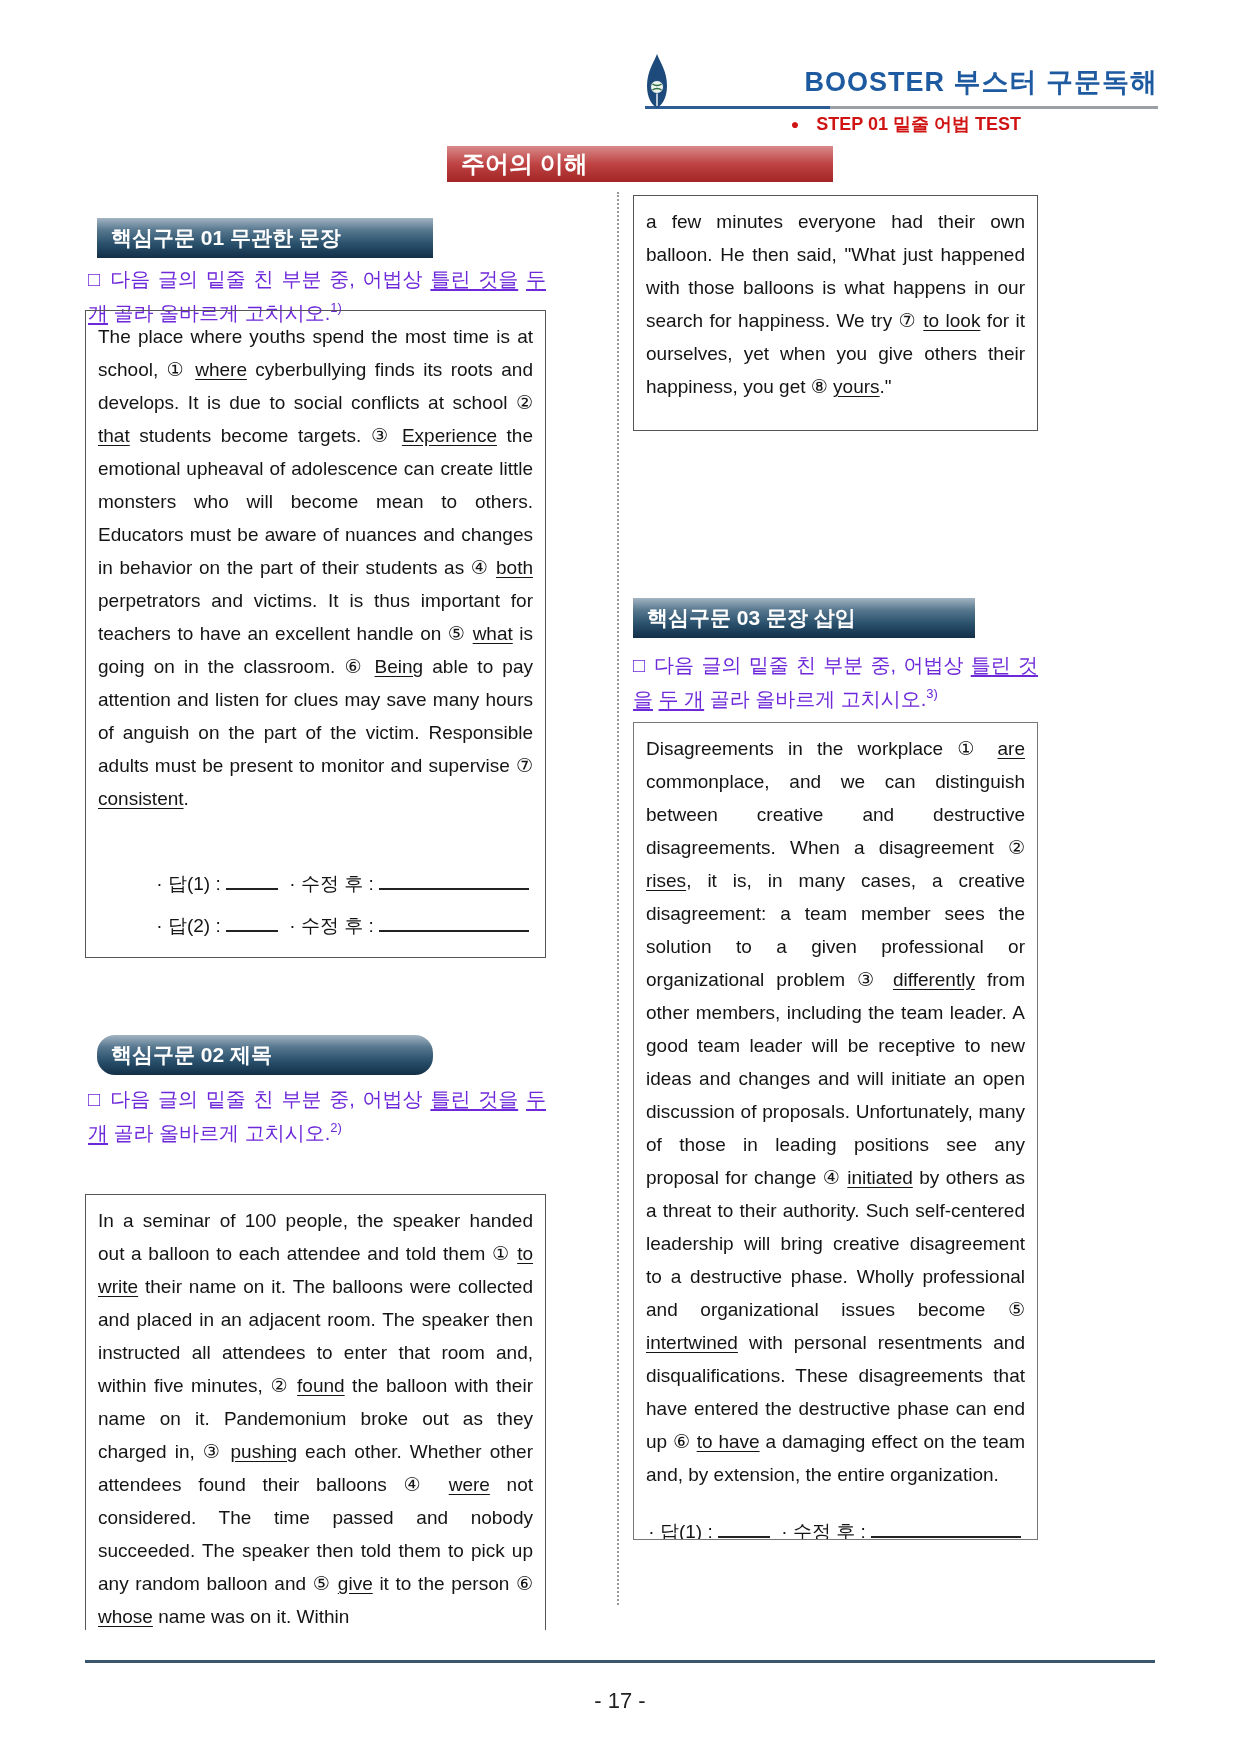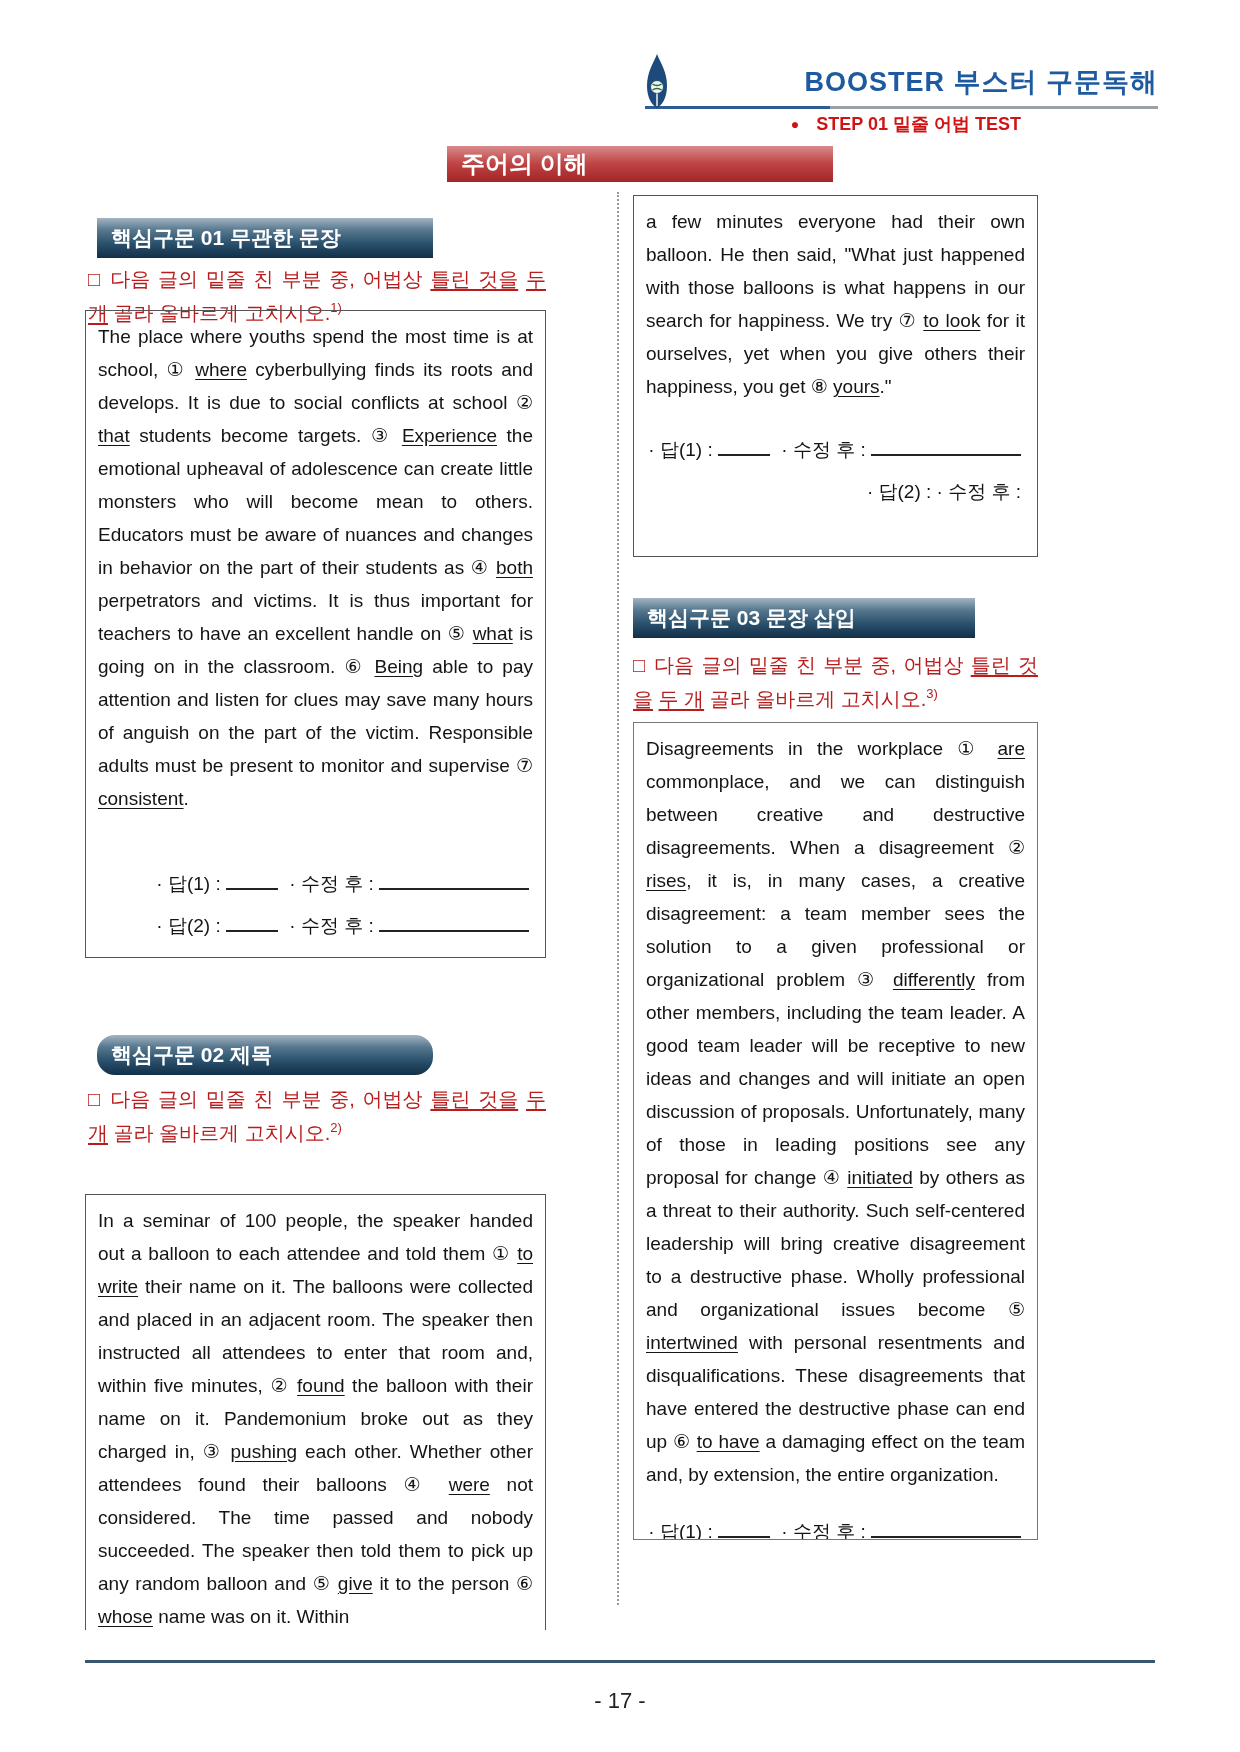--- a/index.html
+++ b/index.html
@@ -30,32 +30,32 @@
   .col-divider{position:absolute;left:617px;top:192px;height:1413px;border-left:2px dotted #999;}
 
   .sec-bar{position:absolute;height:40px;box-sizing:border-box;
         background:linear-gradient(180deg,#a3b4c2 0%,#57788f 30%,#29506c 65%,#132f47 100%);
         color:#fff;font-weight:bold;font-size:21px;display:flex;align-items:center;
         padding-left:14px;white-space:nowrap;}
   #sec1-bar{left:97px;top:218px;width:336px;}
   #sec2-bar{left:97px;top:1035px;width:336px;border-radius:18px;}
   #sec3-bar{left:633px;top:598px;width:342px;}
 
-  .inst{position:absolute;font-size:20px;line-height:34px;text-align:justify;color:#b91c1c;}
+  .inst{position:absolute;font-size:20px;line-height:34px;text-align:justify;color:#6d28d9;}
   #sec1-inst{left:88px;top:262px;width:458px;}
   #sec2-inst{left:88px;top:1082px;width:458px;}
   #sec3-inst{left:633px;top:648px;width:405px;}
   .inst sup{font-size:13px;}
 
   .passage-box{position:absolute;box-sizing:border-box;border:1.5px solid #555;
         padding:9px 12px 0 12px;font-size:19px;line-height:33px;text-align:justify;
         color:#141414;overflow:hidden;}
   #box1{left:85px;top:310px;width:461px;height:648px;}
   #box2{left:85px;top:1162px;width:461px;height:436px;border-bottom:none;margin-top:32px;}
-  #boxR1{left:633px;top:195px;width:405px;height:362px;}
+  #boxR1{left:633px;top:195px;width:405px;height:236px;}
   #box3{left:633px;top:722px;width:405px;height:818px;border-color:#777;}
 
   .ul{text-decoration:underline;text-underline-offset:3px;}
   sup{line-height:0;}
 
   .answers{margin-top:26px;text-align:right;font-size:19px;line-height:42px;
            padding-right:4px;white-space:nowrap;}
   #box1 .answers{margin-top:48px;}
   #box3 .answers{margin-top:20px;}
   .blank{display:inline-block;border-bottom:2px solid #222;height:14px;}

